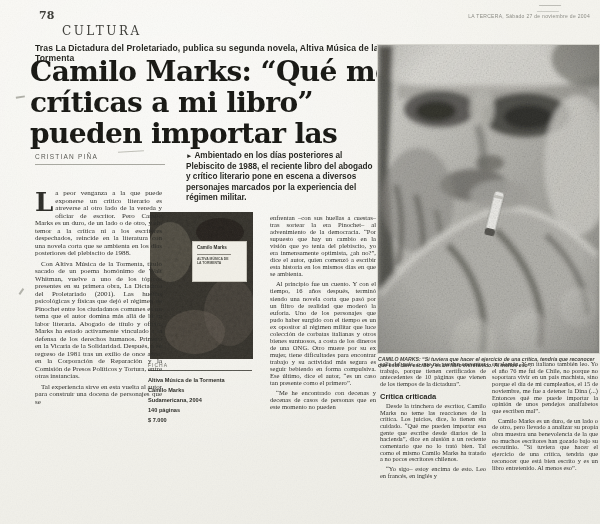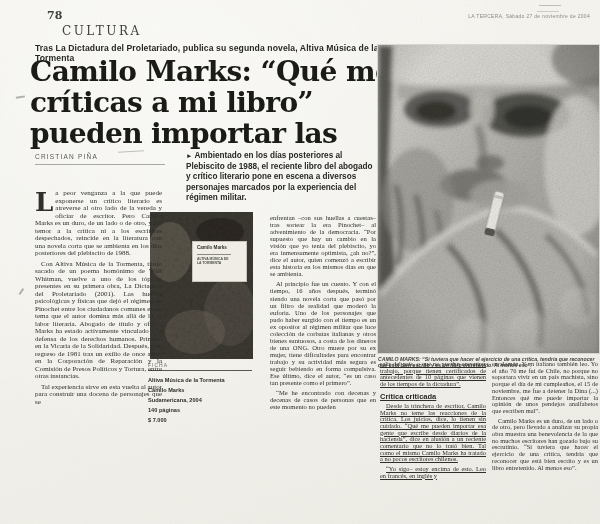--- a/index.html
+++ b/index.html
@@ -5,40 +5,40 @@
   html,body{margin:0;padding:0;background:#888;}
   .page{
     position:relative;width:600px;height:524px;overflow:hidden;
     background:
       radial-gradient(ellipse at 30% 20%, rgba(255,255,255,.55), rgba(0,0,0,0) 60%),
       linear-gradient(160deg,#f8f7f2 0%, #f3f2ec 55%, #edece5 100%);
     font-family:"Liberation Serif", serif;color:#2a2a26;
   }
   .abs{position:absolute;}
   
-  .pagenum{left:47px;top:9px;font:bold 11px/13px "DejaVu Serif",serif;color:#3a3a35;text-align:right;}
+  .pagenum{left:39px;top:9px;font:bold 11px/13px "DejaVu Serif",serif;color:#3a3a35;text-align:right;}
   .section{left:62px;top:24px;font:12px/14px "DejaVu Serif",serif;letter-spacing:2.5px;color:#3c3c37;}
   .edition{right:10px;top:13px;font:5px/6px "Liberation Sans",sans-serif;color:#8a8a83;letter-spacing:.3px;}
   .smudge{right:40px;top:5px;width:22px;height:5px;border-top:1px solid #9a9a93;border-bottom:1px solid #b5b5ae;opacity:.6;transform:skewX(-20deg);}
   
   .kicker{left:35px;top:43px;width:345px;font:bold 8.6px/10px "Liberation Sans",sans-serif;color:#24241f;letter-spacing:.1px;}
   .headline{left:30px;top:56px;width:352px;font-family:"DejaVu Serif",serif;font-weight:bold;color:#151511;
     font-size:28px;line-height:31px;letter-spacing:-.6px;}
   .headline span{display:block;white-space:nowrap;}
   .pencil{background:none;border:none;color:#9a9a92;}
   
   .byline{left:35px;top:153px;width:130px;font:6.5px/8px "Liberation Sans",sans-serif;letter-spacing:1.2px;color:#55554f;border-bottom:1px solid #a8a8a0;padding-bottom:3px;}
   .lead{left:186px;top:151px;width:192px;font:bold 8.2px/10.6px "Liberation Sans",sans-serif;color:#24241f;text-align:left;}
   .lead .bullet{font-size:6.5px;margin-right:2px;}
   
   .bodytext p{margin:0 0 3px 0;text-align:justify;text-indent:6px;hyphens:auto;-webkit-hyphens:auto;}
   .bodytext p:first-child{text-indent:0;}
   .col-a{left:35px;top:190px;width:127px;height:268px;font-size:7px;line-height:7.5px;overflow:hidden;}
   .col-c{left:270px;top:214px;width:106px;height:262px;font-size:6.6px;line-height:7.05px;overflow:hidden;}
-  .col-d{left:380px;top:361px;width:106px;height:160px;font-size:6.4px;line-height:6.7px;overflow:hidden;text-decoration:underline;}
+  .col-d{left:380px;top:361px;width:106px;height:160px;font-size:6.4px;line-height:6.7px;overflow:hidden;}
   .col-e{left:492px;top:361px;width:106px;height:160px;font-size:6.4px;line-height:6.7px;overflow:hidden;}
   .dropcap{float:left;font:bold 26px/23px "DejaVu Serif",serif;color:#2b2b26;margin:1px 2px 0 0;}
   .subhead{font:bold 7.5px/9px "Liberation Sans",sans-serif;margin:4px 0 2px 0;color:#1e1e1a;}
   
   .photo{left:378px;top:45px;width:221px;height:308px;background:#bdbcb6;outline:1px solid #d8d7d0;}
   .caption{left:378px;top:356px;width:221px;font:bold italic 5.2px/6.4px "Liberation Sans",sans-serif;color:#3c3c37;}
   
   .cover{left:150px;top:212px;width:103px;height:147px;background:#35322b;}
   .cover-label{position:absolute;left:42px;top:29px;width:55px;height:41px;background:#f2f0e8;border:1px solid #c9c6bc;padding:3px 2px 0 4px;box-sizing:border-box;}
   .cover-author{font:bold 4.6px/5.5px "Liberation Sans",sans-serif;color:#2c2c27;margin-bottom:3px;}

